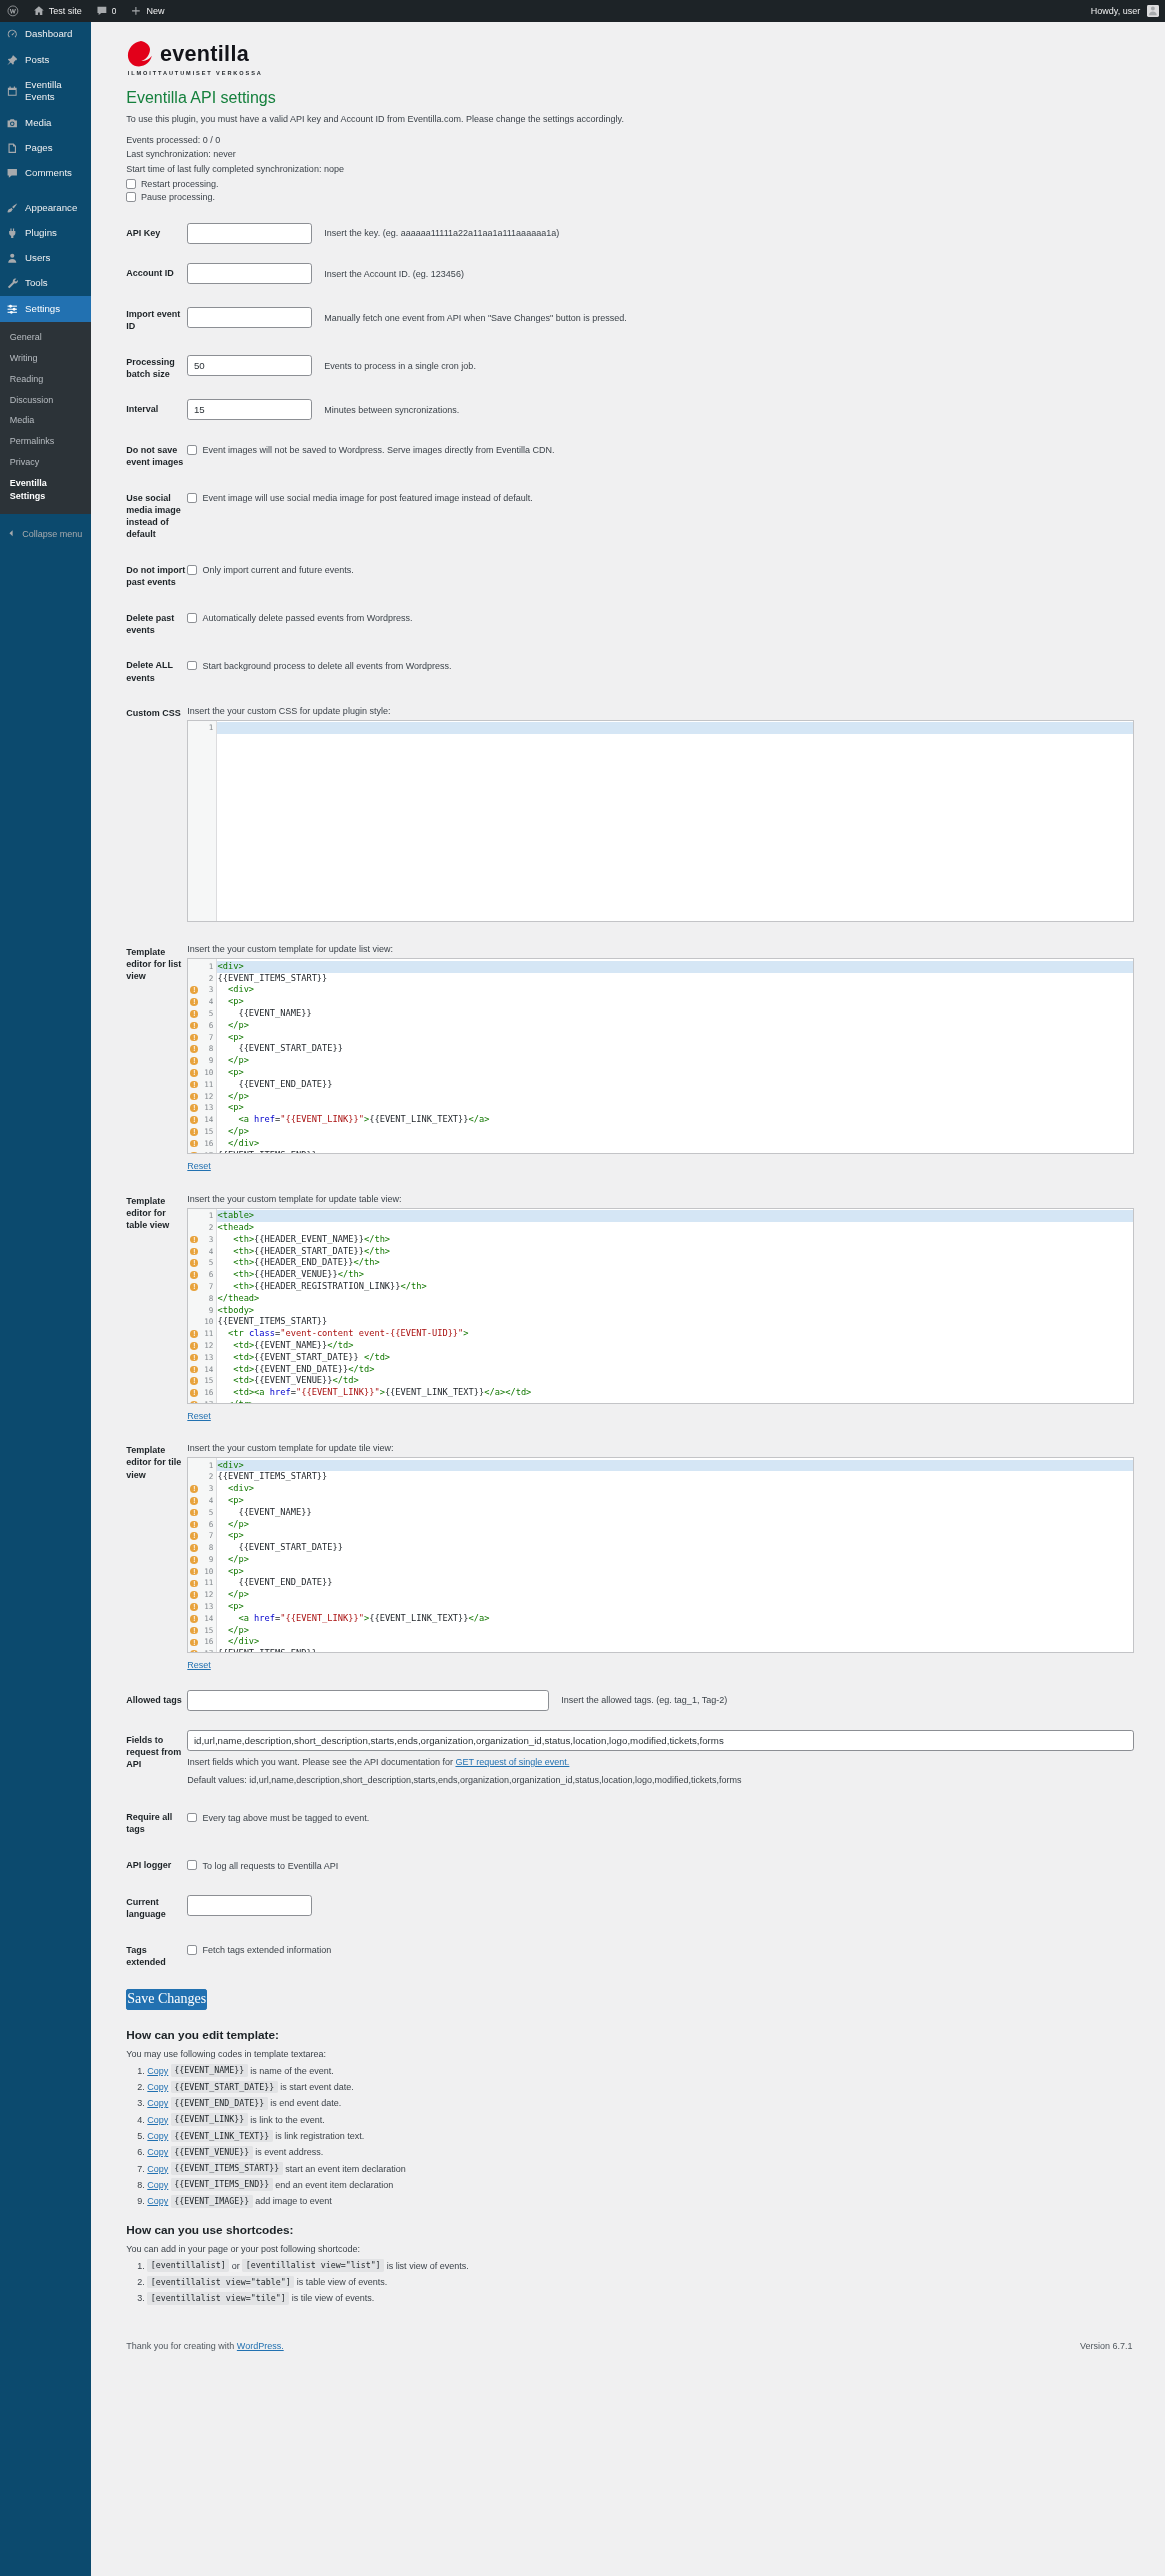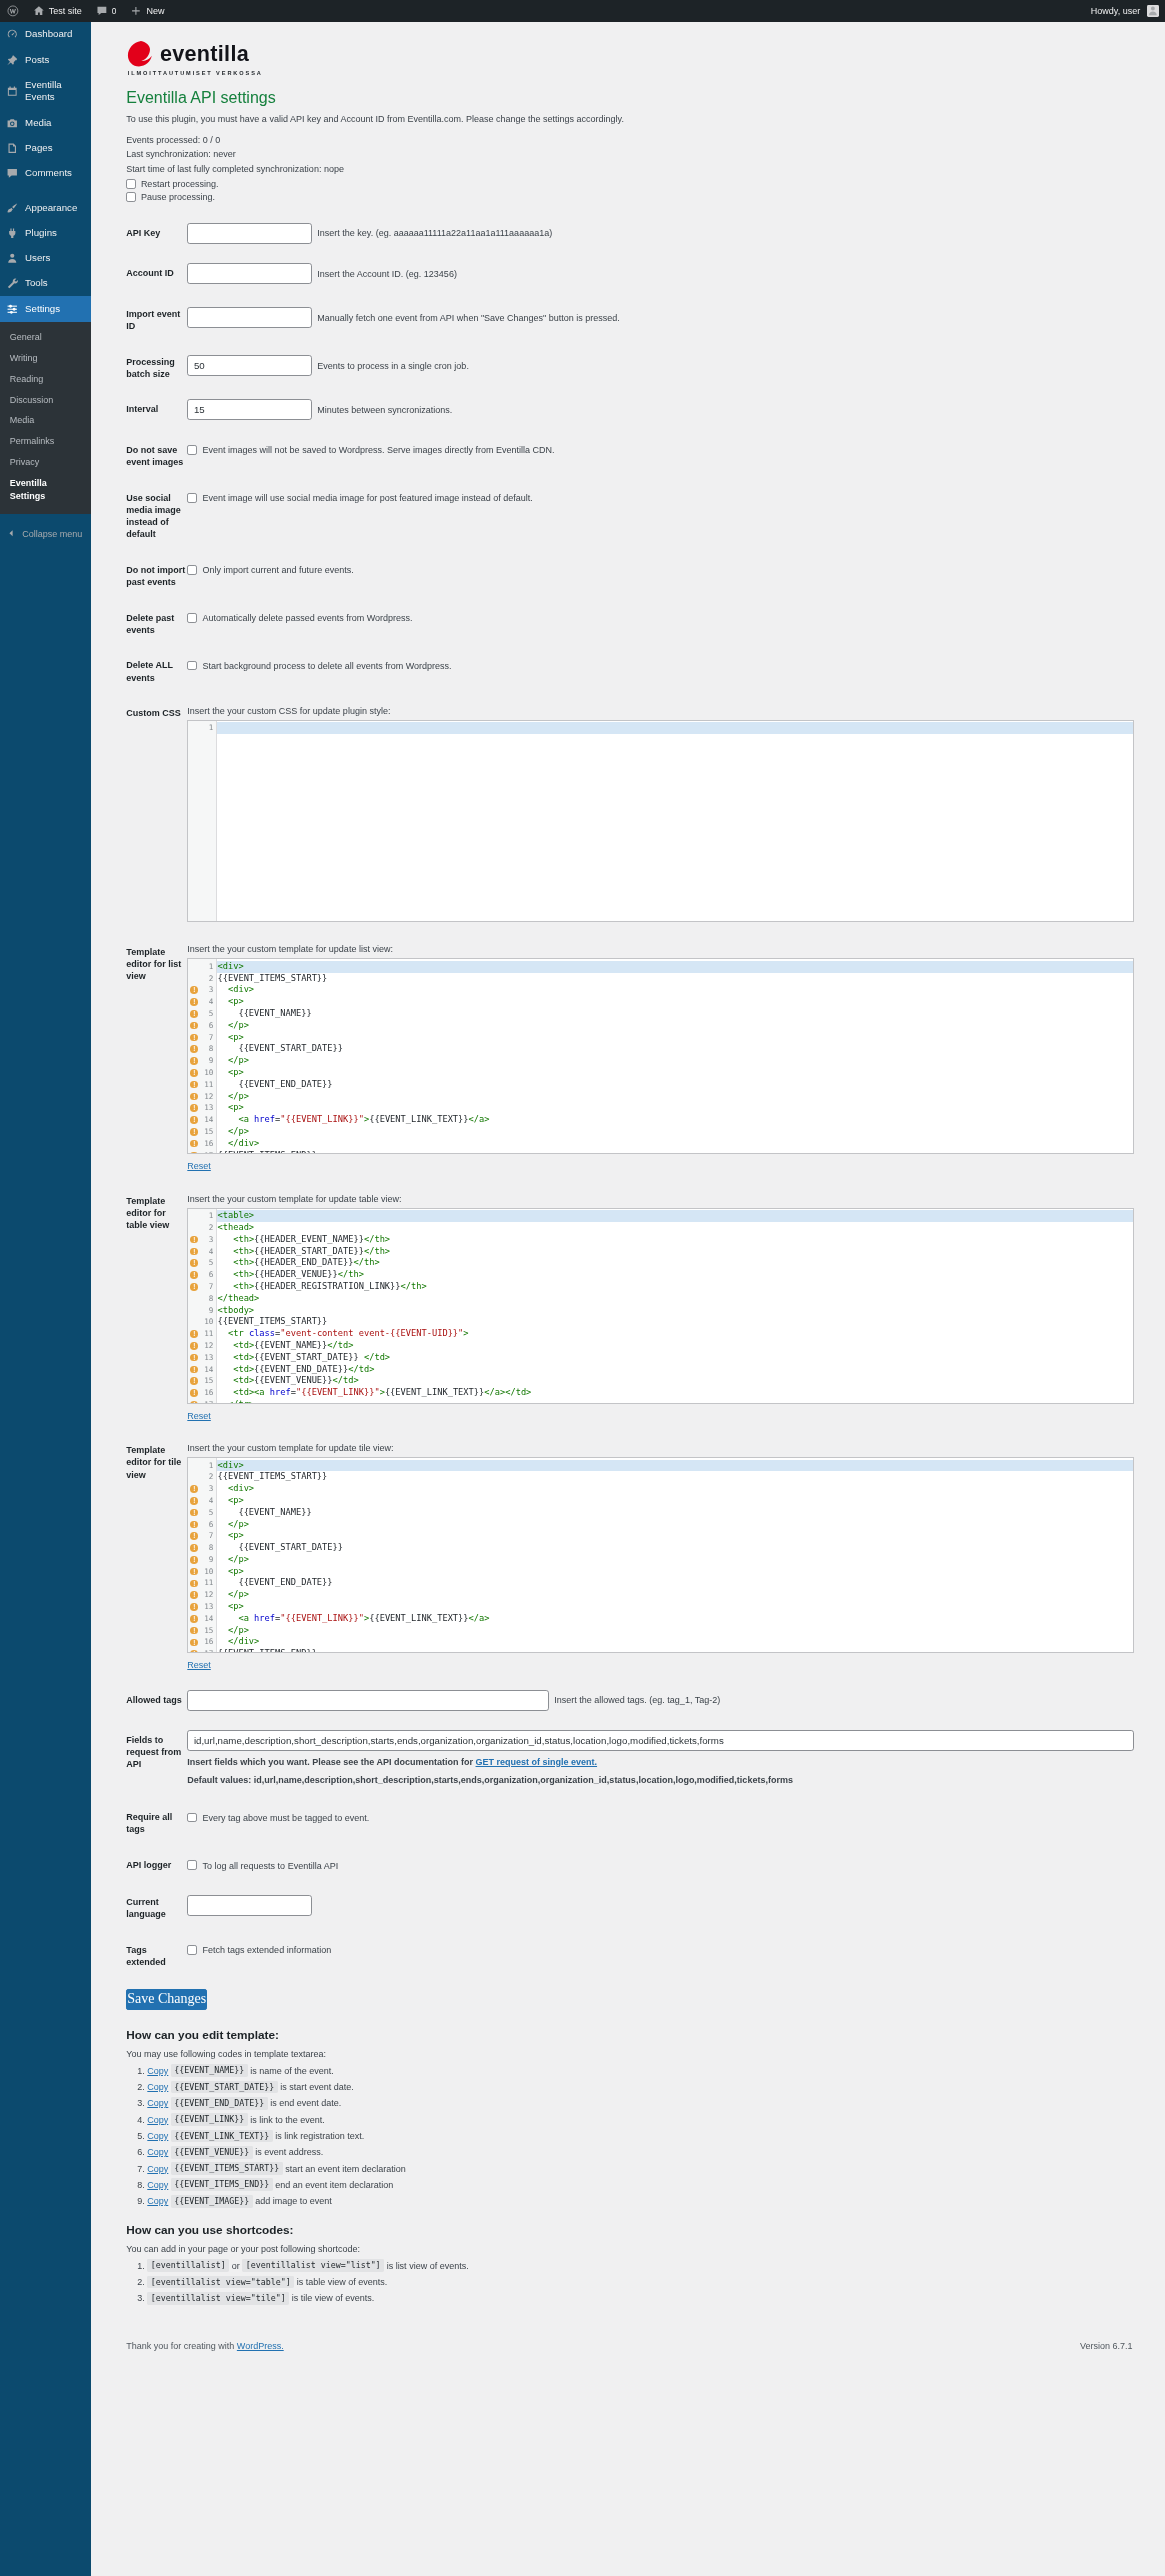--- a/index.html
+++ b/index.html
@@ -57,22 +57,22 @@
 .form-table{margin-top:11px;}
 .form-row{display:flex;padding:9.7px 0;}
 .fr-label{flex:0 0 61px;width:61px;font-weight:600;color:#1d2327;line-height:1.35;padding-top:4.2px;}
 .fr-field{flex:1;min-width:0;}
 .fr-field.row-inline{display:flex;align-items:center;}
 .txt{height:21px;border:0.7px solid #8c8f94;border-radius:2.8px;background:#fff;padding:0 5.6px;
      font-size:9.7px;font-family:inherit;color:#2c3338;}
 .txt.regular{width:125px;}
 .txt.wide{width:362px;}
 .txt.full{width:100%;}
-.desc{margin-left:5px;}
-.desc-line{margin-top:4.9px;line-height:1.5;font-weight:bold;}
+.desc{margin-left:12px;}
+.desc-line{margin-top:4.9px;line-height:1.5;}
 .cb-row{display:flex;align-items:flex-start;gap:5.6px;padding-top:4.9px;cursor:pointer;line-height:1.4;}
 .cb-row .wpcb{margin-top:0.7px;}
 .editor-desc{margin:2.8px 0 4.2px;}
 .reset-link{display:inline-block;margin-top:7px;}
 
 
 .code-editor{position:relative;border:0.7px solid #c3c4c7;background:#fff;overflow:hidden;
              font-family:"DejaVu Sans Mono","Liberation Mono",monospace;font-size:8.7px;
              line-height:11.8px;cursor:text;}
 .cm-gutter-bg{position:absolute;top:0;left:0;bottom:0;width:29px;background:#f6f7f7;

